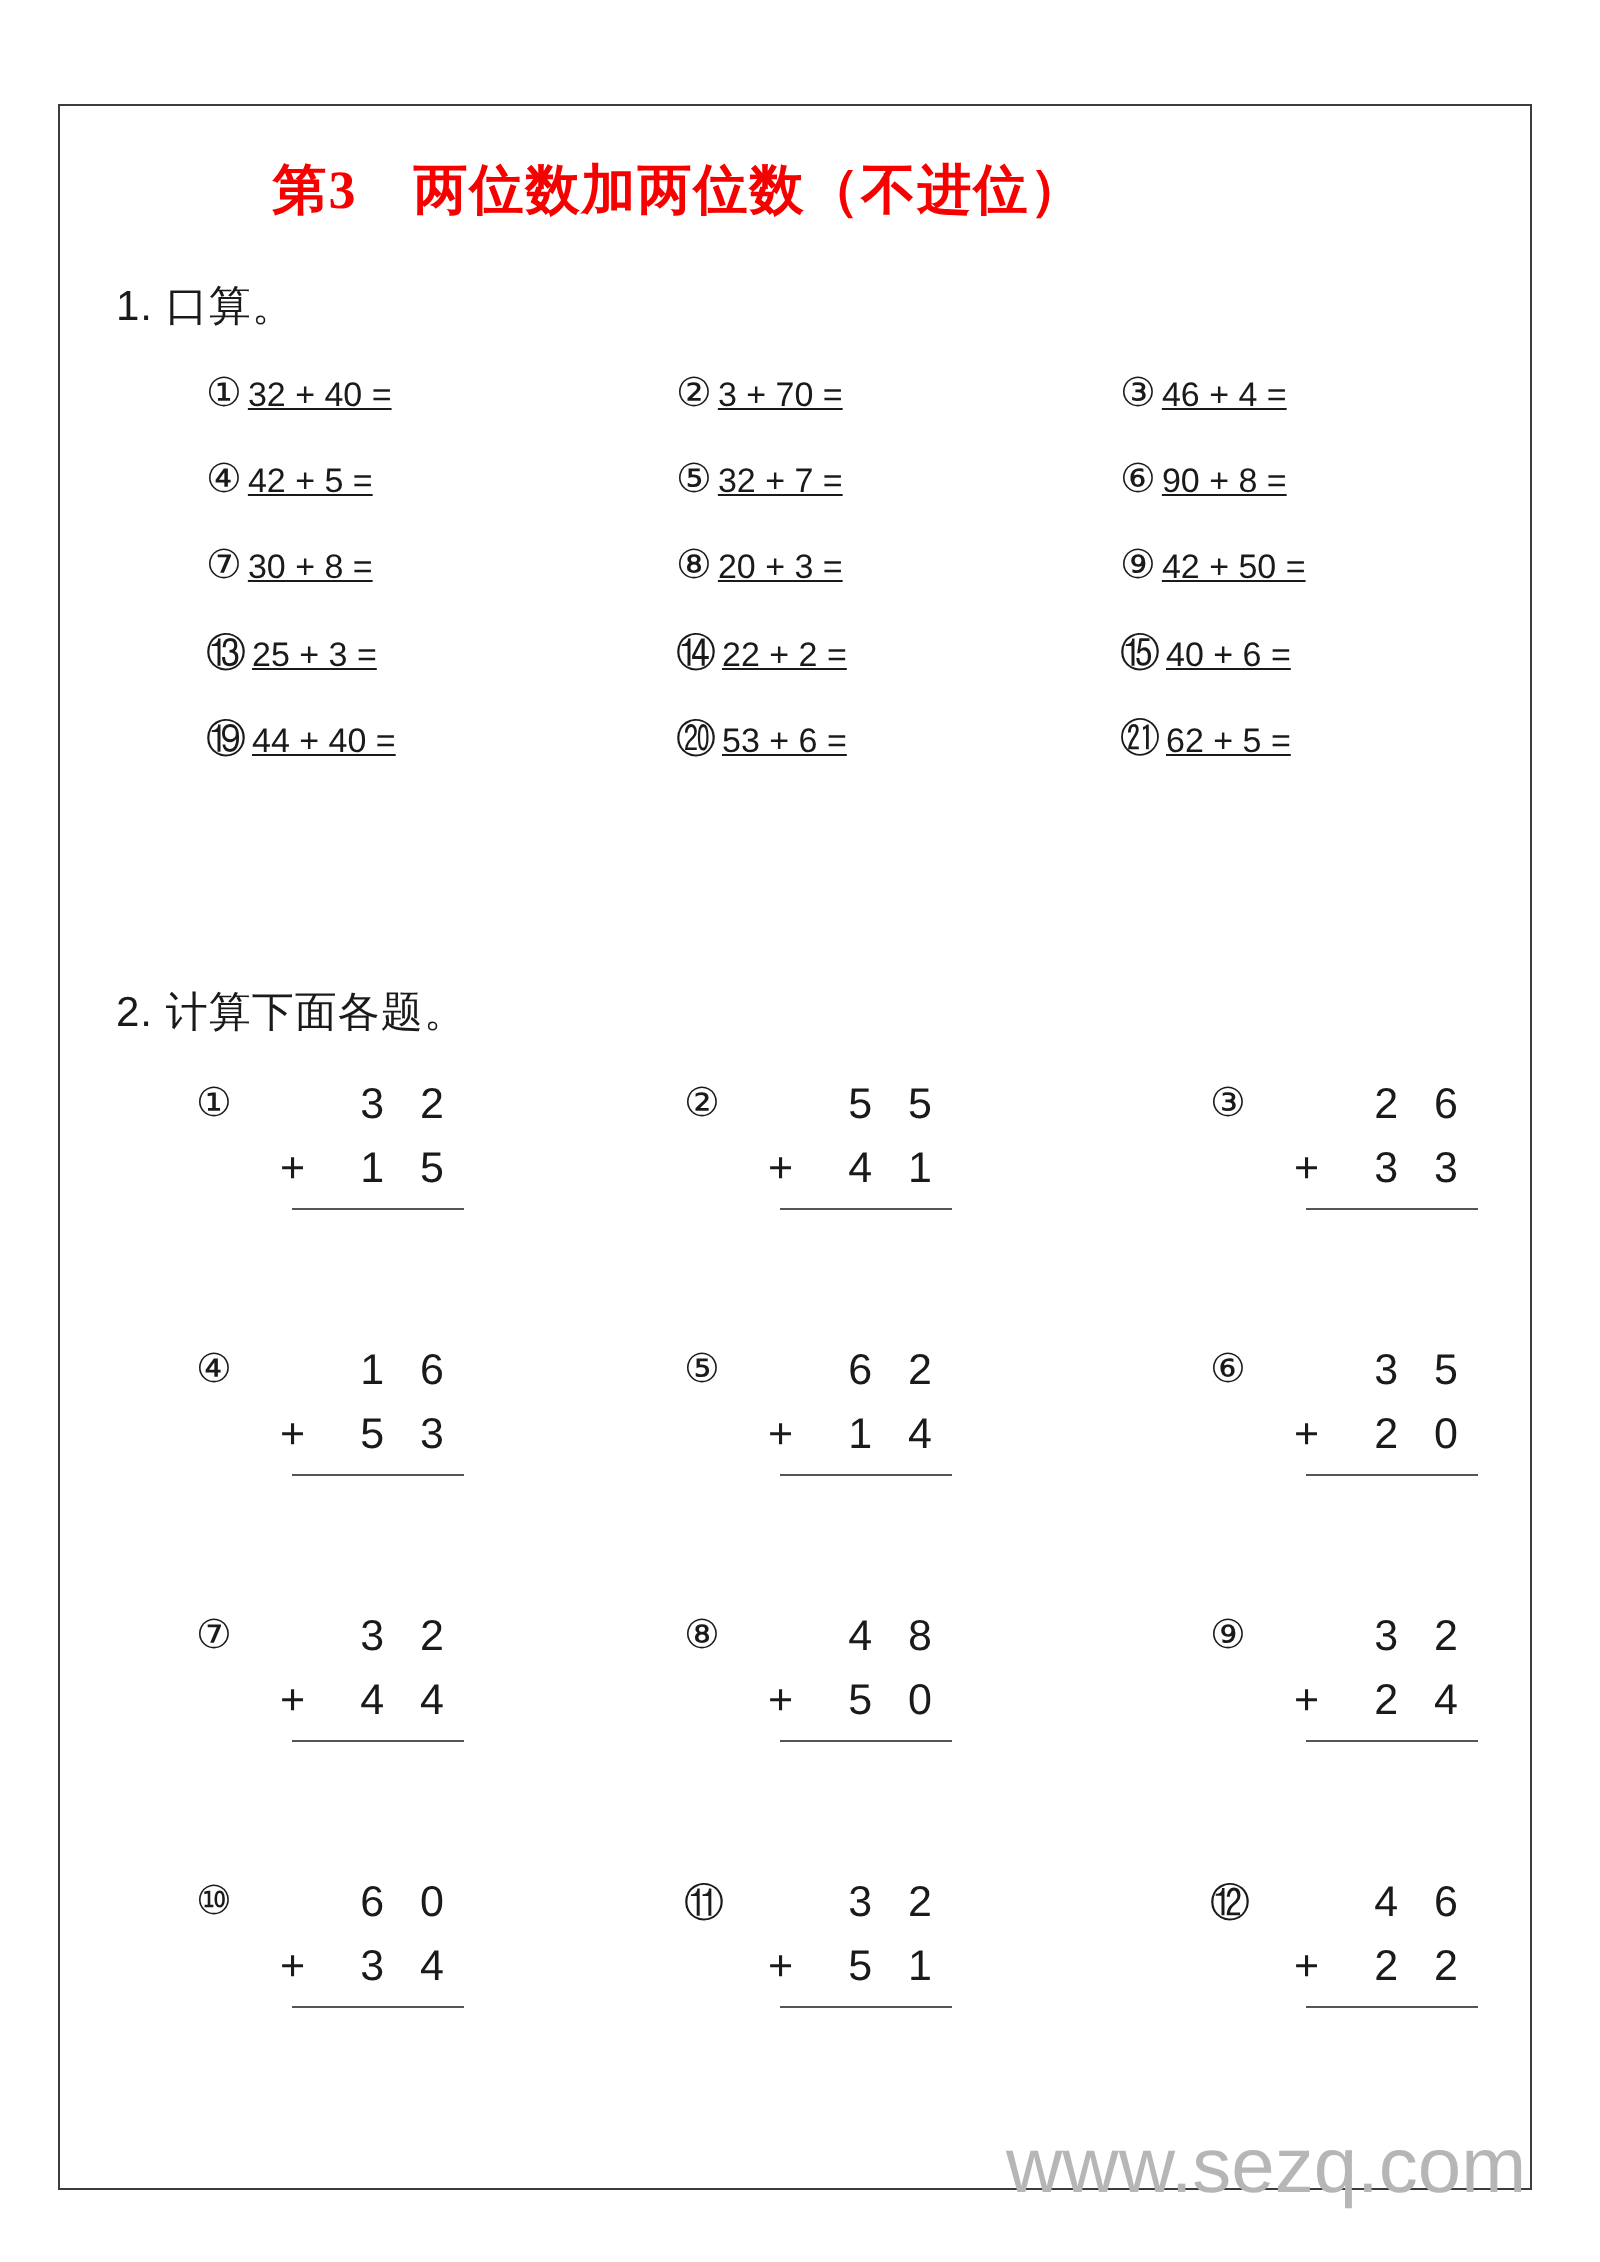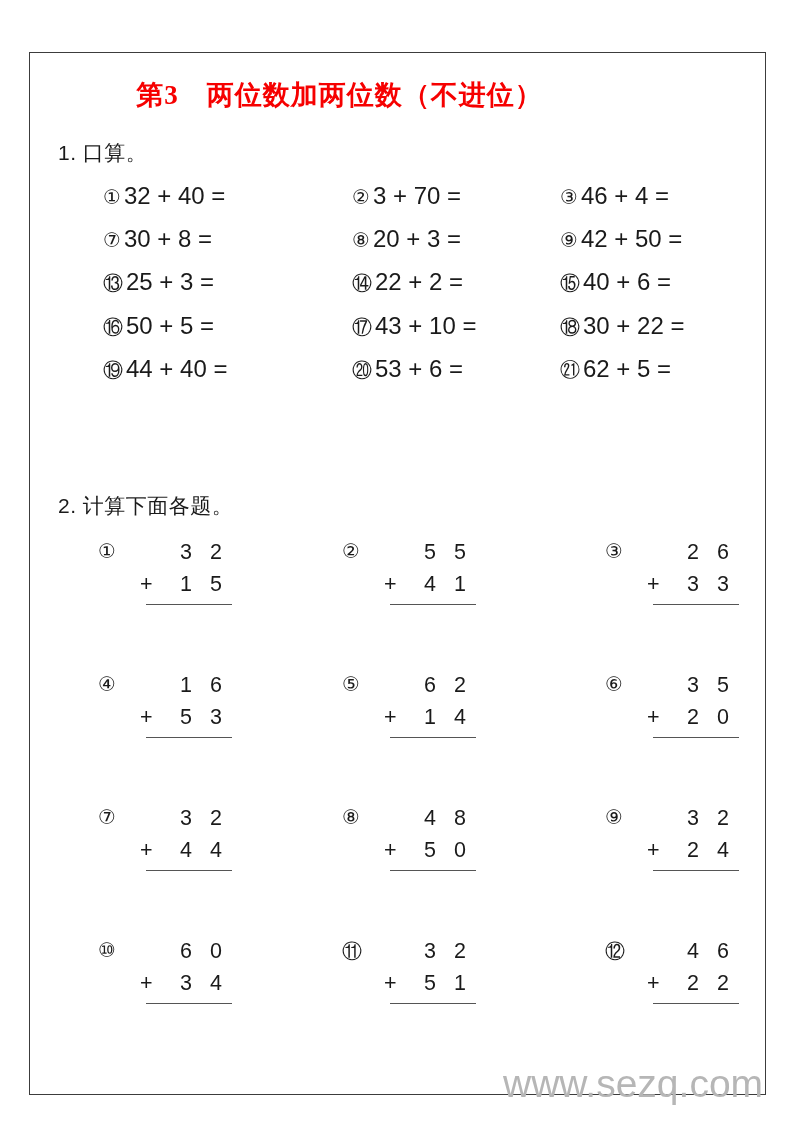--- a/index.html
+++ b/index.html
@@ -64,27 +64,27 @@
     position: relative;
     height: 43.2px;
   }
   .oral-item {
     position: absolute;
     font-size: 21.5px;
     white-space: nowrap;
     line-height: 26px;
   }
   .oral-item.c0 { left: 103px; }
-  .oral-item.c1 { left: 352px; }
+  .oral-item.c1 { left: 338px; }
   .oral-item.c2 { left: 560px; }
   .oral-num {
     font-size: 20px;
     margin-right: 3px;
   }
-  .oral-expr { font-size: 24px; }
+  .oral-expr { font-size: 17px; text-decoration: underline; }
 
   
   #vertical-grid {
     position: absolute;
     left: 0;
     top: 536px;
     width: 800px;
   }
   .vert-row {
     position: relative;
@@ -159,33 +159,33 @@
 
 <div class="section-heading" id="section1-heading">1. 口算。</div>
 
 <div id="oral-grid">
     <div class="oral-row">
       <div class="oral-item c0"><span class="oral-num">①</span><span class="oral-expr">32 + 40 =</span></div>
       <div class="oral-item c1"><span class="oral-num">②</span><span class="oral-expr">3 + 70 =</span></div>
       <div class="oral-item c2"><span class="oral-num">③</span><span class="oral-expr">46 + 4 =</span></div>
     </div>
     <div class="oral-row">
+      <div class="oral-item c0"><span class="oral-num">④</span><span class="oral-expr">42 + 5 =</span></div>
+      <div class="oral-item c1"><span class="oral-num">⑤</span><span class="oral-expr">32 + 7 =</span></div>
+      <div class="oral-item c2"><span class="oral-num">⑥</span><span class="oral-expr">90 + 8 =</span></div>
+    </div>
+    <div class="oral-row">
       <div class="oral-item c0"><span class="oral-num">⑦</span><span class="oral-expr">30 + 8 =</span></div>
       <div class="oral-item c1"><span class="oral-num">⑧</span><span class="oral-expr">20 + 3 =</span></div>
       <div class="oral-item c2"><span class="oral-num">⑨</span><span class="oral-expr">42 + 50 =</span></div>
     </div>
     <div class="oral-row">
       <div class="oral-item c0"><span class="oral-num">⑬</span><span class="oral-expr">25 + 3 =</span></div>
       <div class="oral-item c1"><span class="oral-num">⑭</span><span class="oral-expr">22 + 2 =</span></div>
       <div class="oral-item c2"><span class="oral-num">⑮</span><span class="oral-expr">40 + 6 =</span></div>
-    </div>
-    <div class="oral-row">
-      <div class="oral-item c0"><span class="oral-num">⑯</span><span class="oral-expr">50 + 5 =</span></div>
-      <div class="oral-item c1"><span class="oral-num">⑰</span><span class="oral-expr">43 + 10 =</span></div>
-      <div class="oral-item c2"><span class="oral-num">⑱</span><span class="oral-expr">30 + 22 =</span></div>
     </div>
     <div class="oral-row">
       <div class="oral-item c0"><span class="oral-num">⑲</span><span class="oral-expr">44 + 40 =</span></div>
       <div class="oral-item c1"><span class="oral-num">⑳</span><span class="oral-expr">53 + 6 =</span></div>
       <div class="oral-item c2"><span class="oral-num">㉑</span><span class="oral-expr">62 + 5 =</span></div>
     </div>
   </div>
 
 <div class="section-heading" id="section2-heading">2. 计算下面各题。</div>
 

